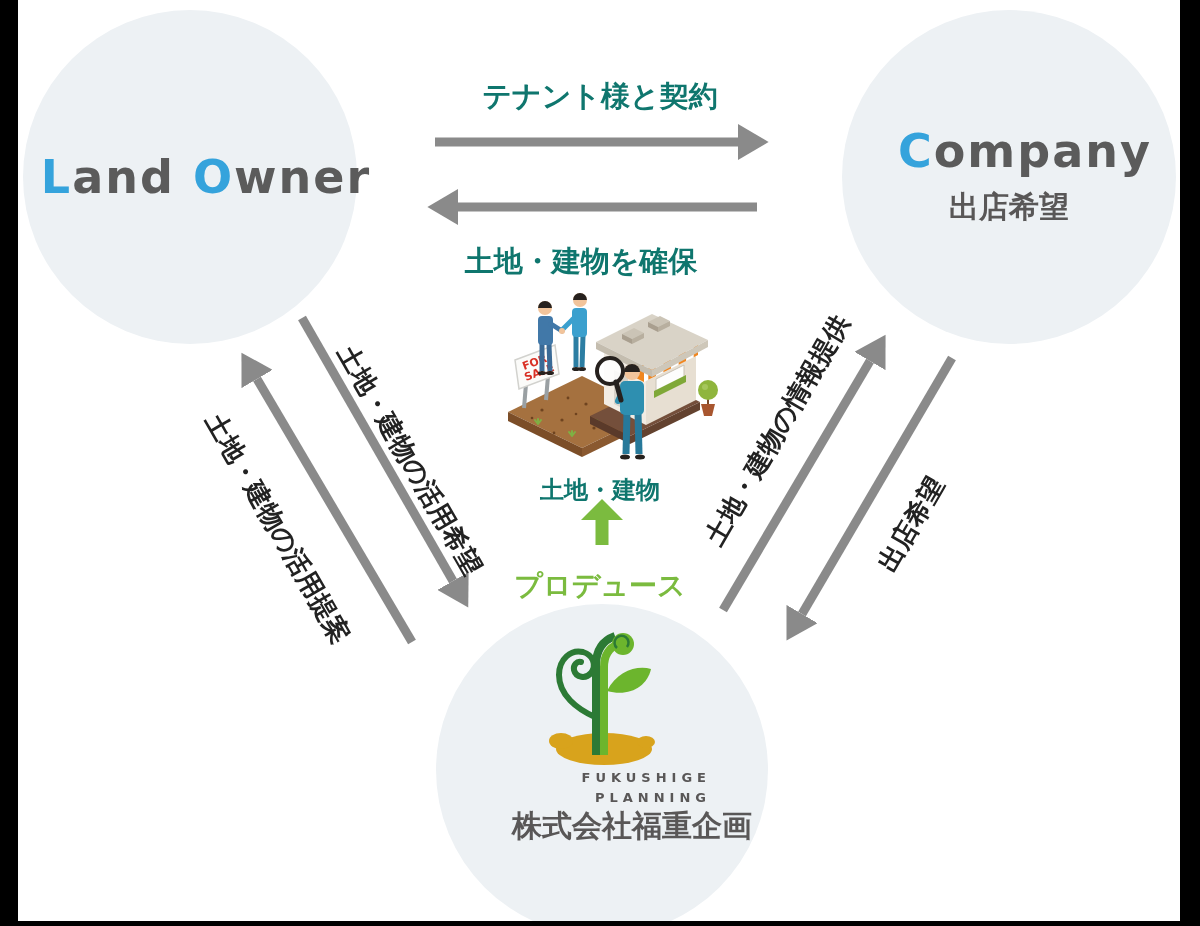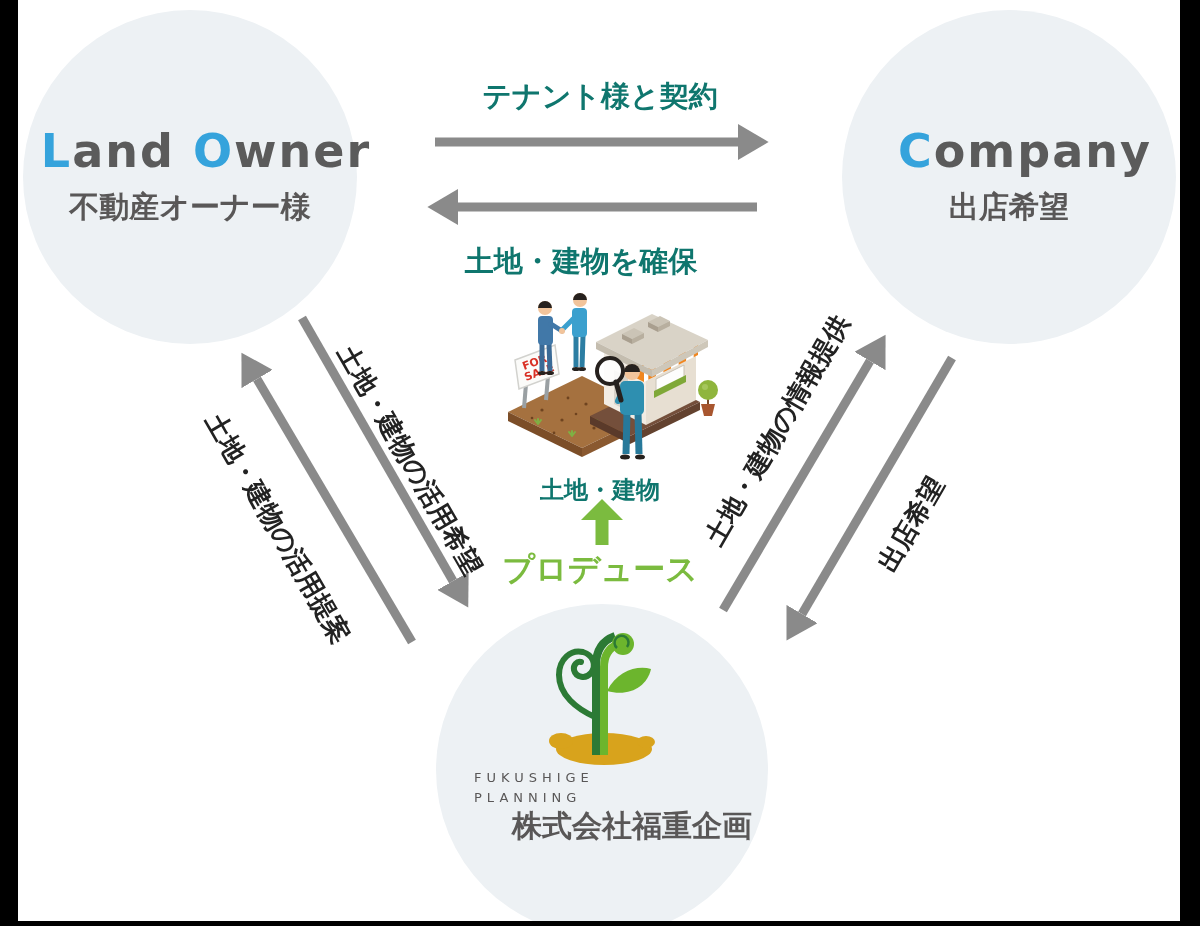--- a/index.html
+++ b/index.html
@@ -30,36 +30,35 @@
   .d-label{
     position:absolute;font-size:26px;font-weight:bold;color:#222;
     white-space:nowrap;line-height:1;
   }
   .r60{transform:translate(-50%,-50%) rotate(60deg);}
   .rm60{transform:translate(-50%,-50%) rotate(-60deg);}
   .arrows{position:absolute;left:0;top:0;}
   .illus{position:absolute;left:484px;top:278px;}
   .logo{position:absolute;left:529px;top:625px;}
   .logo-caption{
-    position:absolute;left:456px;top:768px;width:200px;text-align:left;
-    color:#595757;font-weight:normal;font-size:13px;letter-spacing:5px;line-height:1.55;
+    position:absolute;left:493px;top:768px;width:200px;text-align:right;
+    color:#595757;font-weight:bold;font-size:13px;letter-spacing:5px;line-height:1.55;
   }
   .company-name{
     position:absolute;left:434px;top:806px;width:300px;text-align:right;
     font-size:30px;font-weight:bold;color:#595757;white-space:nowrap;
   }
 </style>
 </head>
 <body>
 
 <div class="card">
 
   <div class="circle circle-lo">
     <div class="node-en"><span class="blu">L</span><span>and </span><span class="blu">O</span><span>wner</span></div>
-    <div class="node-jp">不動産オーナー様</div>
   </div>
 
   <div class="circle circle-co">
     <div class="node-en"><span class="blu">C</span><span>ompany</span></div>
     <div class="node-jp">出店希望</div>
   </div>
 
   <div class="circle circle-fk"></div>
 
   <svg class="arrows" width="1162" height="921" viewBox="0 0 1162 921">
@@ -214,20 +213,20 @@
 
   <div class="logo-caption">
     <div>FUKUSHIGE</div>
     <div>PLANNING</div>
   </div>
   <div class="company-name">株式会社福重企画</div>
 
   <div class="h-label" style="left:582px;top:82px;">テナント様と契約</div>
   <div class="h-label" style="left:563px;top:247px;">土地・建物を確保</div>
   <div class="h-label" style="left:582px;top:478px;font-size:24px;">土地・建物</div>
-  <div class="h-label green-text" style="left:582px;top:553px;font-size:32px;">プロデュース</div>
+  <div class="h-label green-text" style="left:582px;top:572px;font-size:28px;">プロデュース</div>
 
   <div class="d-label r60" style="left:392px;top:460px;">土地・建物の活用希望</div>
   <div class="d-label r60" style="left:260px;top:528px;">土地・建物の活用提案</div>
   <div class="d-label rm60" style="left:759px;top:430px;">土地・建物の情報提供</div>
   <div class="d-label rm60" style="left:893px;top:524px;">出店希望</div>
 
 </div>
 
 </body></html>

